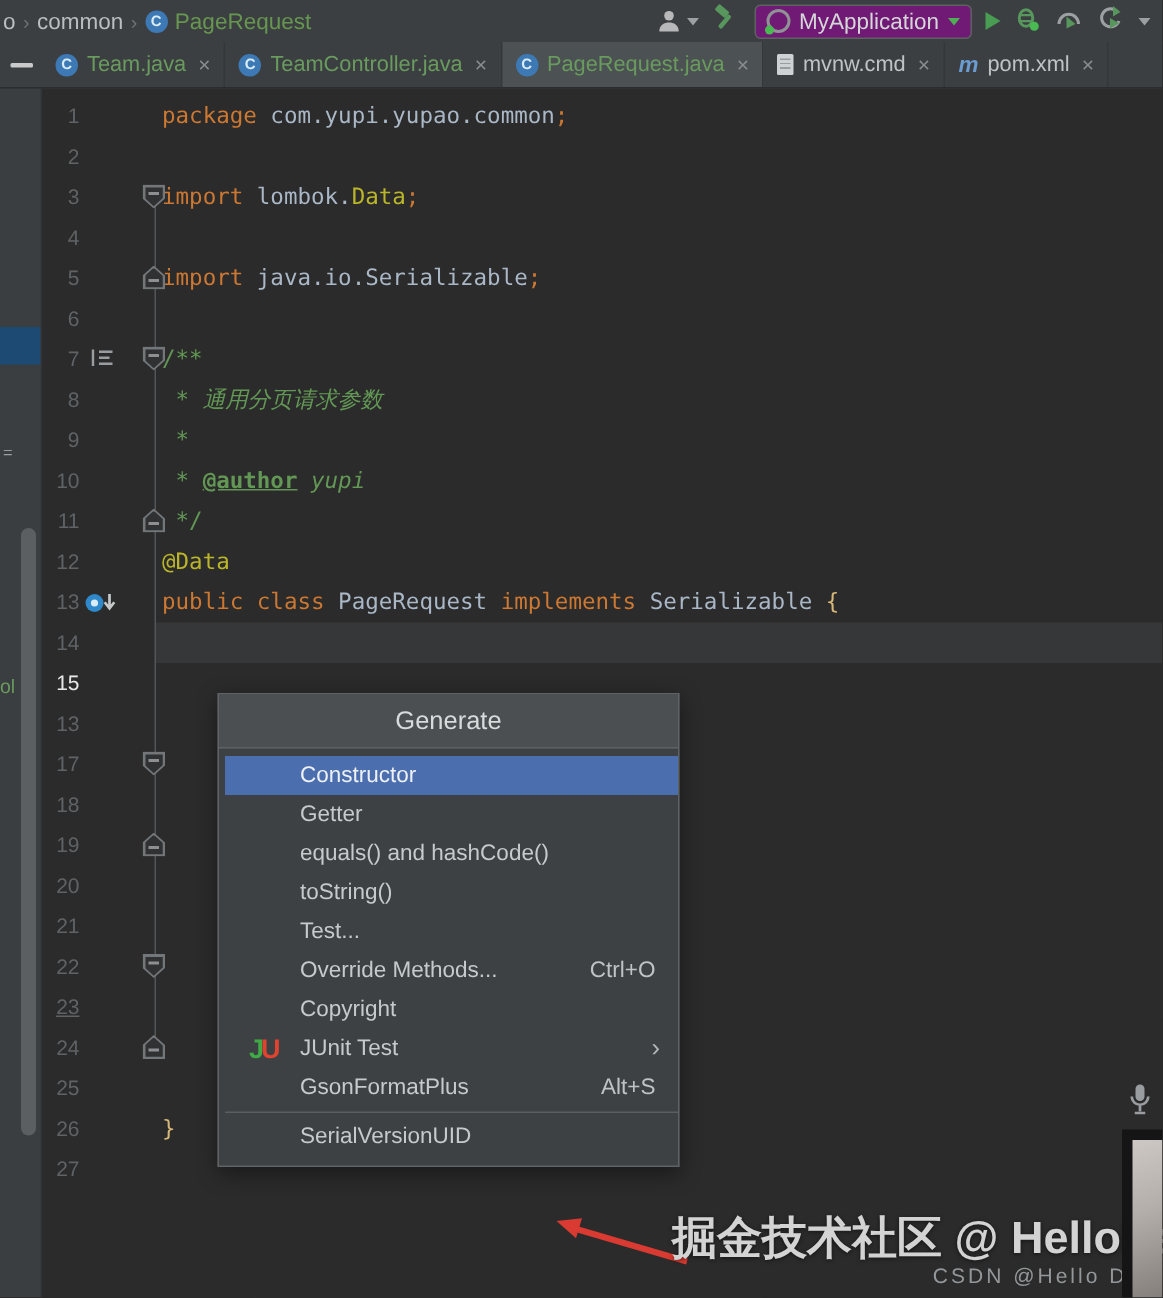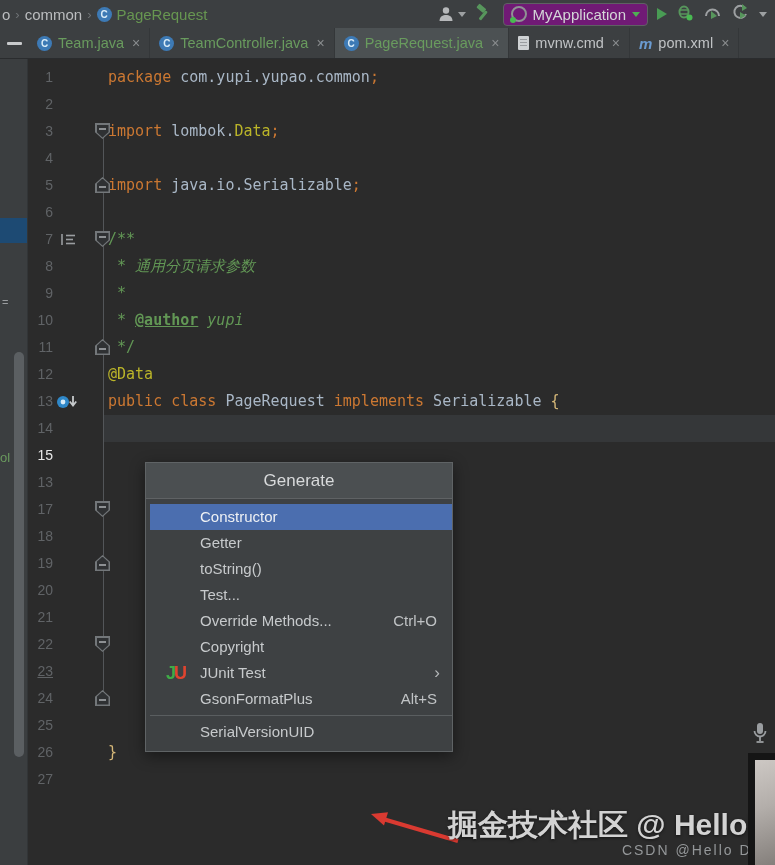--- a/index.html
+++ b/index.html
@@ -295,20 +295,23 @@
 <div id="popup">
   <div id="popup-title">Generate</div>
   <div id="popup-items">
       <div class="mi sel">
         <span>Constructor</span>
       </div>
       <div class="mi">
         <span>Getter</span>
       </div>
       <div class="mi">
+        <span>equals() and hashCode()</span>
+      </div>
+      <div class="mi">
         <span>toString()</span>
       </div>
       <div class="mi">
         <span>Test...</span>
       </div>
       <div class="mi">
         <span>Override Methods...</span>
         <span class="sc">Ctrl+O</span>
       </div>
       <div class="mi">

